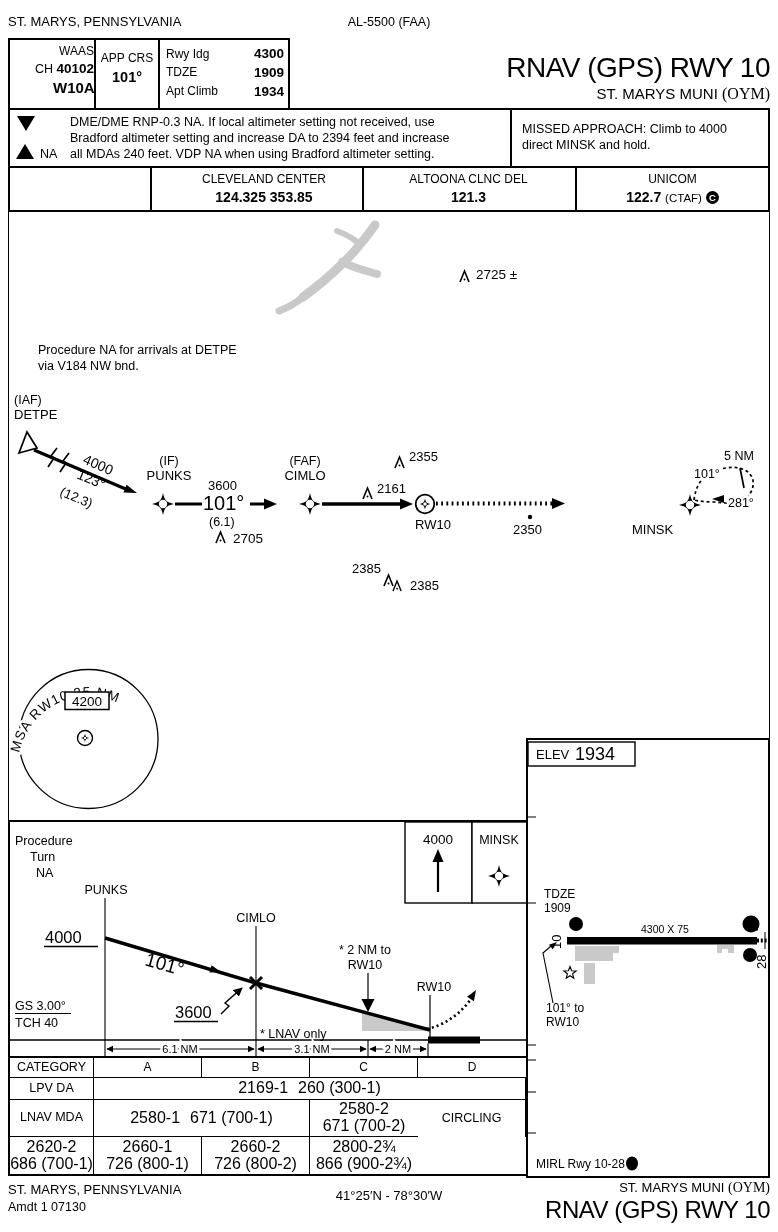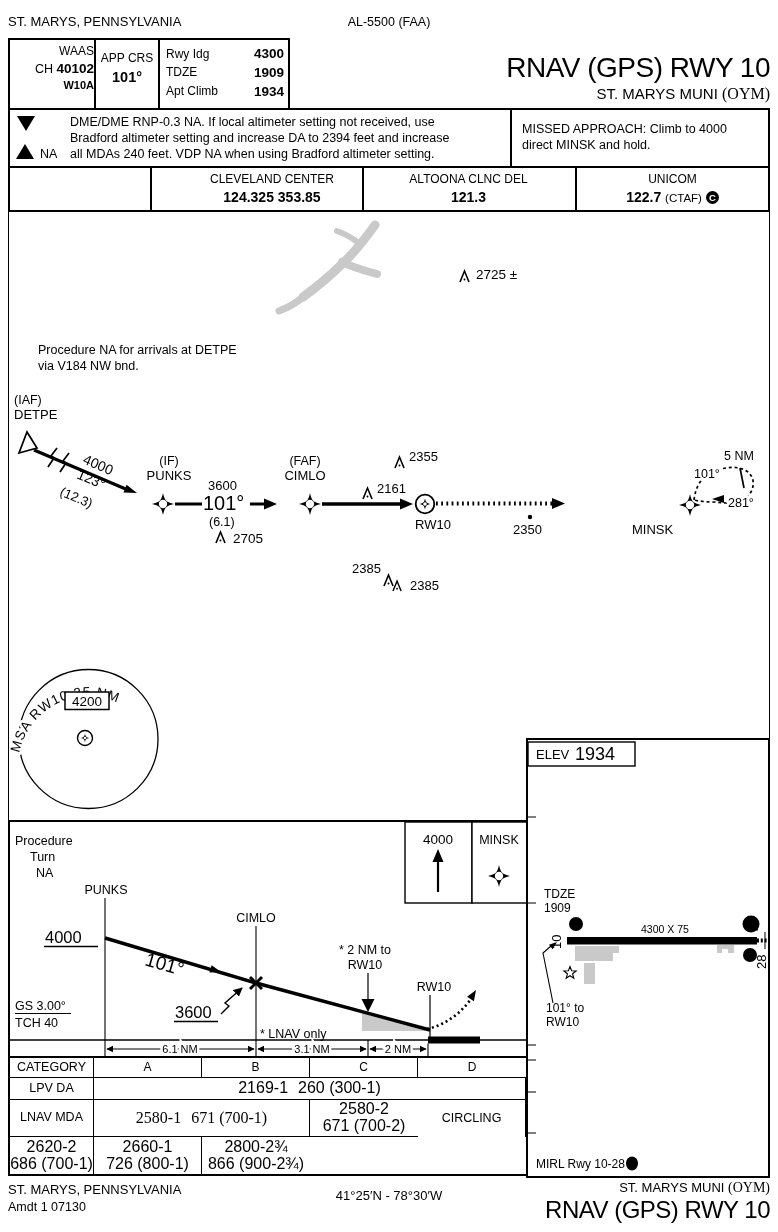--- a/index.html
+++ b/index.html
@@ -40,21 +40,21 @@
 
   <div class="abs" style="left:8px;top:14px;font-size:13px;">ST. MARYS, PENNSYLVANIA</div>
   <div class="abs" style="left:0;right:0;top:15px;text-align:center;font-size:12.5px;">AL-5500 (FAA)</div>
 
   <div class="box" style="left:8px;top:38px;width:282px;height:72px;"></div>
   <div class="vline" style="left:94px;top:40px;width:2px;height:68px;"></div>
   <div class="vline" style="left:158px;top:40px;width:2px;height:68px;"></div>
   <div class="cell" style="left:10px;top:42px;width:84px;height:64px;text-align:right;">
     <div style="font-size:12px;margin-top:2px;">WAAS</div>
     <div style="font-size:12.5px;margin-top:3px;"><span>CH</span> <span class="b" style="font-size:13.5px;">40102</span></div>
-    <div class="b" style="font-size:11px;margin-top:3px;padding-left:43px;">W10A</div>
+    <div class="b" style="font-size:15px;margin-top:3px;padding-left:43px;">W10A</div>
   </div>
   <div class="cell" style="left:96px;top:42px;width:62px;height:64px;text-align:center;">
     <div style="font-size:12px;margin-top:9px;">APP CRS</div>
     <div class="b" style="font-size:14.5px;margin-top:4px;">101°</div>
   </div>
   <div class="cell" style="left:166px;top:44px;width:118px;height:62px;">
     <div style="display:flex;justify-content:space-between;font-size:12px;margin-top:2px;align-items:flex-end;">
       <span>Rwy Idg</span>
         <span class="b" style="font-size:13.5px;">4300</span>
       </div>
@@ -92,21 +92,21 @@
   </div>
   <div class="abs" style="left:522px;top:121px;width:240px;font-size:12.5px;line-height:16px;">
     <div>MISSED APPROACH:  Climb to 4000</div>
     <div>direct MINSK and hold.</div>
   </div>
 
   <div class="box" style="left:8px;top:166px;width:762px;height:46px;"></div>
   <div class="vline" style="left:150px;top:168px;width:2px;height:42px;"></div>
   <div class="vline" style="left:362px;top:168px;width:2px;height:42px;"></div>
   <div class="vline" style="left:575px;top:168px;width:2px;height:42px;"></div>
-  <div class="cell" style="left:168px;top:172px;width:208px;">
+  <div class="cell" style="left:160px;top:172px;width:208px;">
     <div class="freq-label">CLEVELAND CENTER</div>
     <div class="freq-val">124.325  353.85</div>
   </div>
   <div class="cell" style="left:364px;top:172px;width:209px;">
     <div class="freq-label">ALTOONA CLNC DEL</div>
     <div class="freq-val">121.3</div>
   </div>
   <div class="cell" style="left:577px;top:172px;width:191px;">
     <div class="freq-label">UNICOM</div>
     <div class="freq-val"><span class="b">122.7</span>
@@ -309,37 +309,41 @@
     <div class="mc">C</div>
     <div class="mc">D</div>
 
     <div class="mc row-label">LPV DA</div>
     <div class="mc mlpv" style="grid-column:2/6;flex-direction:row;gap:10px;">
       <span class="mv">2169-1</span>
       <span class="ms">260 (300-1)</span>
     </div>
 
     <div class="mc row-label">LNAV MDA</div>
-    <div class="mc" style="grid-column:2/4;flex-direction:row;gap:10px;font-family:Liberation Serif, serif;">
+    <div class="mc" style="grid-column:2/4;flex-direction:row;gap:10px;">
       <span class="mv">2580-1</span>
       <span class="ms">671 (700-1)</span>
     </div>
     <div class="mc">
       <span class="mv">2580-2</span>
       <span class="ms">671 (700-2)</span>
     </div>
 
     <div class="mc row-label nobot">CIRCLING</div>
     <div class="mc nobot">
       <span class="mv">2620-2</span>
       <span class="ms">686 (700-1)</span>
     </div>
     <div class="mc nobot">
       <span class="mv">2660-1</span>
       <span class="ms">726 (800-1)</span>
+    </div>
+    <div class="mc nobot">
+      <span class="mv">2660-2</span>
+      <span class="ms">726 (800-2)</span>
     </div>
     <div class="mc nobot noright">
       <span class="mv">2800-2¾</span>
       <span class="ms">866 (900-2¾)</span>
     </div>
   </div>
 
   <div class="abs" style="left:526px;top:738px;width:244px;height:440px;background:#fff;"></div>
   <svg style="left:528px;top:740px;" width="242" height="438" viewBox="0 0 242 438">
 

